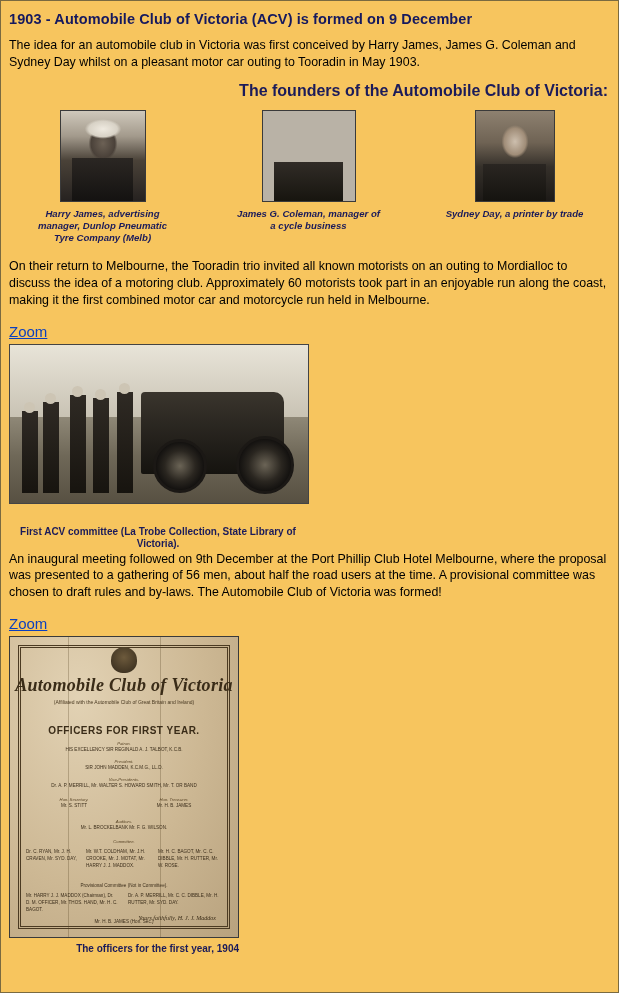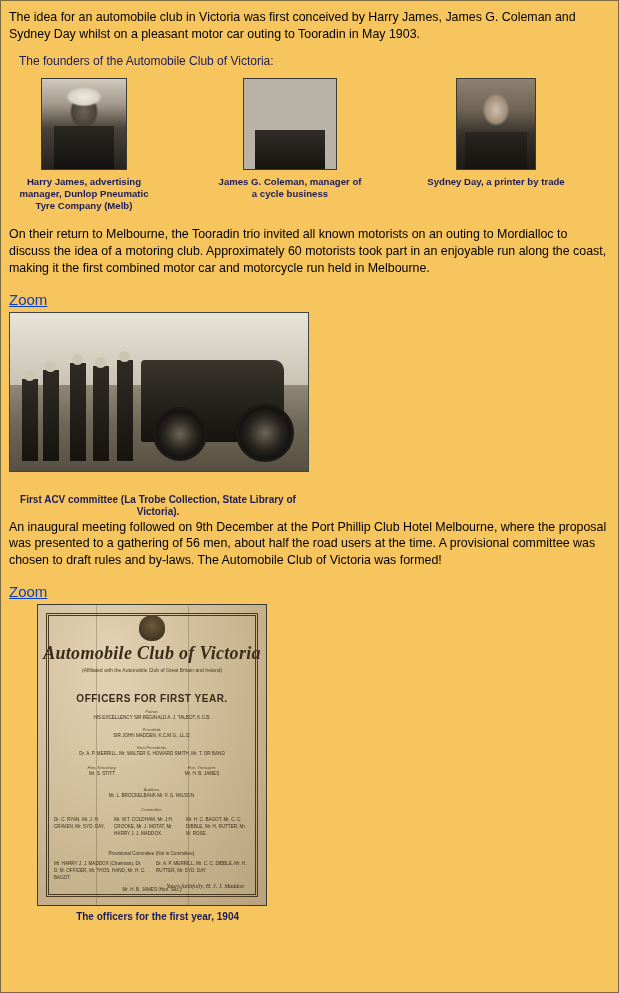--- a/index.html
+++ b/index.html
@@ -29,33 +29,34 @@
     margin: 2px 0 10px 0;
     letter-spacing: 0.1px;
   }
   p.para {
     font-size: 12.4px;
     line-height: 1.35;
     margin: 0 0 6px 0;
     color: #000;
   }
   .founders-caption {
-    text-align: left;
-    font-size: 12px;
-    font-weight: normal;
+    text-align: right;
+    font-size: 16px;
+    font-weight: bold;
     color: #1b1b5a;
     margin: 12px 0 10px 0;
     padding-left: 10px;
   }
   .founders-row {
     display: flex;
-    justify-content: flex-start;
+    justify-content: center;
     gap: 56px;
     align-items: flex-start;
     margin-bottom: 14px;
+    font-style: italic;
   }
   .founder {
     width: 150px;
     text-align: center;
   }
   .founder .photo {
     margin: 0 auto;
     border: 1px solid #3a3a3a;
     display: block;
     position: relative;
@@ -175,21 +176,20 @@
     background:#cdc5b4;
   }
   
   .officers {
     width: 228px;
     height: 300px;
     position: relative;
     background: #ffffff;
     overflow: hidden;
     border: 1px solid #3a3a3a;
-    margin-left: 28px;
   }
   .officers .paper {
     position:absolute; inset:0;
     background:
       radial-gradient(ellipse at 30% 20%, #e2d2b4 0%, #cdb894 55%, #b8a27e 100%);
   }
   .officers .border-line {
     position:absolute; left:8px; right:8px; top:8px; bottom:8px;
     border: 3px double #4b3a22;
   }
@@ -235,20 +235,21 @@
     text-align: right;
     width: 230px;
     margin-top: 5px;
   }
 </style>
 </head>
 <body>
 
 <div class="page">
 
+  <h1 class="title">1903 - Automobile Club of Victoria (ACV) is formed on 9 December</h1>
 
   <p class="para">The idea for an automobile club in Victoria was first conceived by Harry James, James G. Coleman and Sydney Day whilst on a pleasant motor car outing to Tooradin in May 1903.</p>
 
   <div class="founders-caption">The founders of the Automobile Club of Victoria:</div>
 
   <div class="founders-row">
 
     <div class="founder founder-1">
       <div class="photo">
         <div class="portrait p1"></div>

